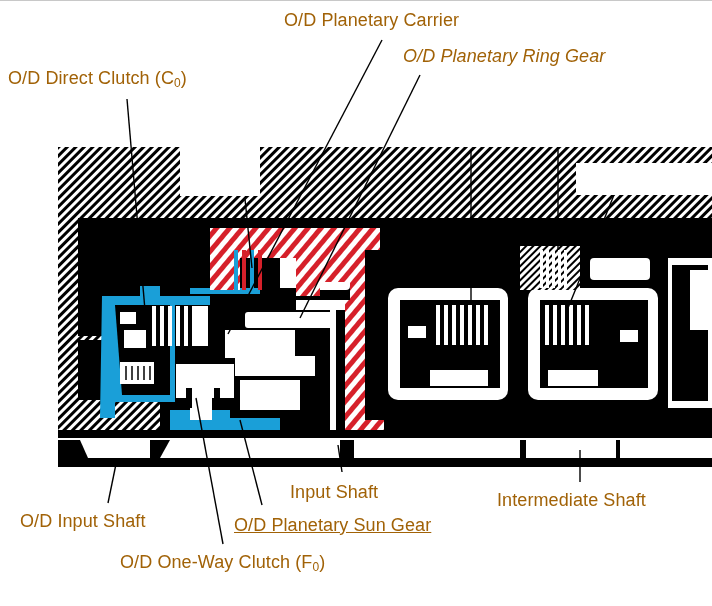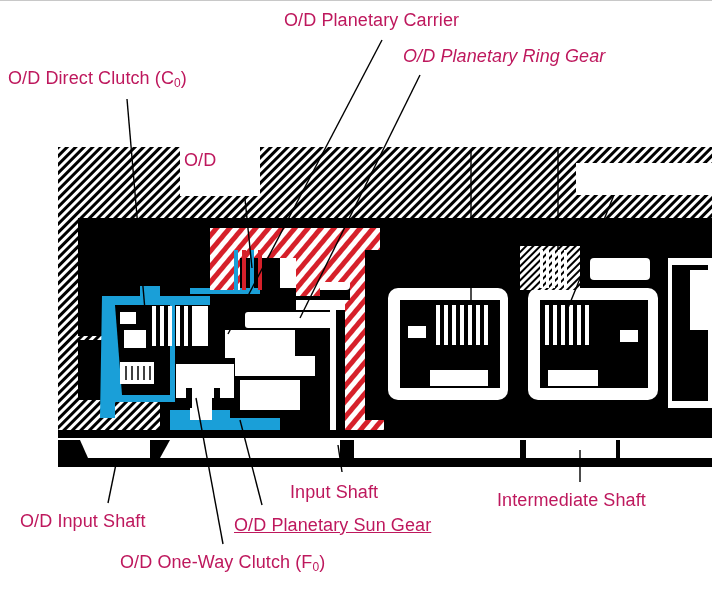--- a/index.html
+++ b/index.html
@@ -1,19 +1,19 @@
 <!DOCTYPE html>
 <html><head>
 <meta charset="utf-8">
 <style>
   html, body { margin: 0; padding: 0; background: #ffffff; }
   body { width: 712px; height: 606px; position: relative; overflow: hidden; font-family: "Liberation Sans", "DejaVu Sans", sans-serif; }
   .topline { position: absolute; left: 0; top: 0; width: 712px; height: 1px; background: #c8c8c8; }
   svg.diagram { position: absolute; left: 0; top: 0; }
-  .lbl { position: absolute; font-size: 18px; color: #be185d; white-space: nowrap; letter-spacing: 0.1px; }
+  .lbl { position: absolute; font-size: 18px; color: #a16207; white-space: nowrap; letter-spacing: 0.1px; }
   .lbl sub { font-size: 12px; vertical-align: -3px; }
   .brake-box { position: absolute; left: 180px; top: 146px; width: 80px; height: 50px; background: #fff; }
   .blank-box { position: absolute; left: 576px; top: 163px; width: 136px; height: 32px; background: #fff; }
 </style>
 </head>
 <body>
 
 <div class="topline"></div>
 
 <svg class="diagram" width="712" height="606" viewBox="0 0 712 606">
@@ -173,21 +173,20 @@
 <div class="brake-box"></div>
 <div class="blank-box"></div>
 
 <div class="lbl" style="left:284px; top:10px;"><span>O/D Planetary Carrier</span></div>
 
 <div class="lbl" style="left:403px; top:46px;font-style:italic;"><span>O/D Planetary Ring Gear</span></div>
 
 <div class="lbl" style="left:8px; top:68px;"><span>O/D Direct Clutch (C</span><sub>0</sub><span>)</span></div>
 
 <div class="lbl" style="left:184px; top:149px; line-height:22px;">
-  <div>O/D</div>
 </div>
 
 <div class="lbl" style="left:290px; top:482px;"><span>Input Shaft</span></div>
 
 <div class="lbl" style="left:497px; top:490px;"><span>Intermediate Shaft</span></div>
 
 <div class="lbl" style="left:20px; top:511px;"><span>O/D Input Shaft</span></div>
 
 <div class="lbl" style="left:234px; top:515px;text-decoration:underline;"><span>O/D Planetary Sun Gear</span></div>
 

